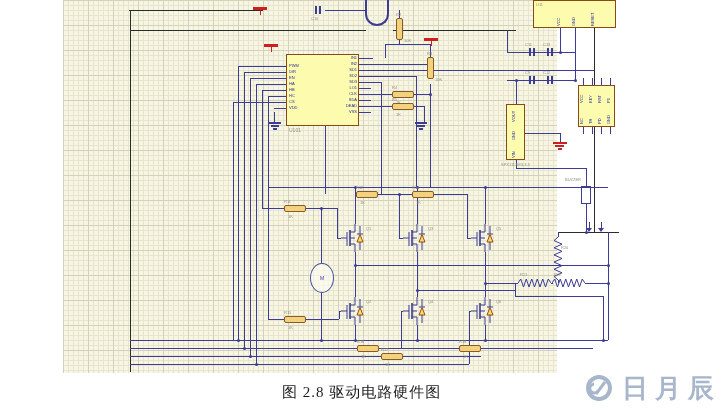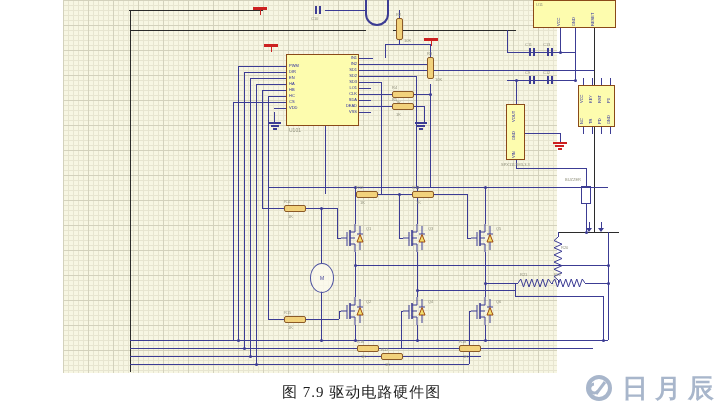--- a/index.html
+++ b/index.html
@@ -423,21 +423,21 @@
     <div class="vtext" style="left: 526px; top: 108px; height: 16px;">TR</div>
     <div class="vtext" style="left: 535px; top: 108px; height: 16px;">PD</div>
     <div class="vtext" style="left: 544px; top: 108px; height: 16px;">GND</div>
     <div class="icbox" style="left: 443px; top: 104px; width: 19px; height: 56px;"></div>
     <div class="vtext" style="left: 449px; top: 106px; height: 16px;">VOUT</div>
     <div class="vtext" style="left: 449px; top: 124px; height: 16px;">GND</div>
     <div class="vtext" style="left: 449px; top: 142px; height: 16px;">VIN</div>
     <div class="tlabel graylbl" style="font-size: 4px; left: 438px; top: 162px;">SPX1117M3-3.3</div>
   </div>
 
-<div id="caption">图 7.9  驱动电路硬件图</div>
+<div id="caption">图 2.8  驱动电路硬件图</div>
 
 <div id="watermark">
   <span>
     <svg width="30" height="32" viewBox="0 0 30 32">
       <circle cx="15" cy="16" r="11" fill="none" stroke="#a8b6cb" stroke-width="4"></circle>
       <path d="M10 12 a4.5 4.5 0 1 0 4 7" fill="none" stroke="#a8b6cb" stroke-width="3"></path>
       <path d="M12 22 L21 10" fill="none" stroke="#a8b6cb" stroke-width="3"></path>
     </svg>
   </span>
   <span class="wmtext">日月辰</span>

